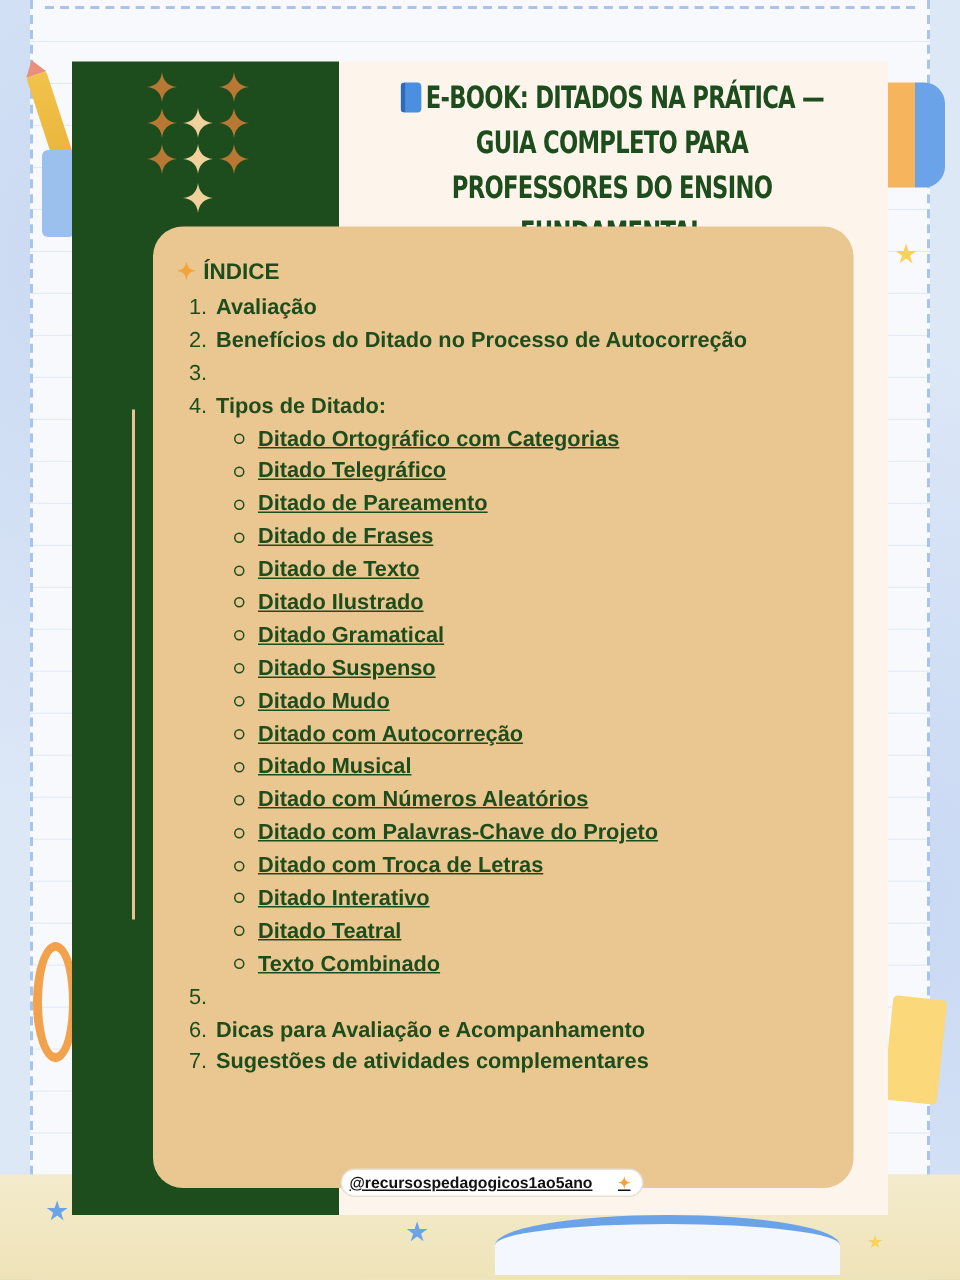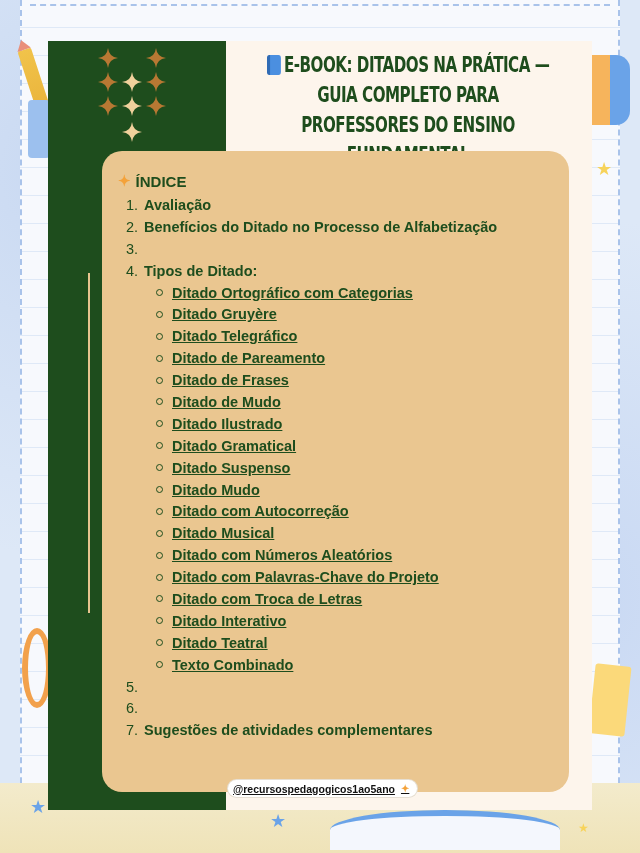--- a/index.html
+++ b/index.html
@@ -130,21 +130,21 @@
       width: 7px; height: 7px; border: 1.3px solid #1e4d1d; border-radius: 50%;
       margin-right: 9px; flex: none;
     }
 
     .handle {
       position: absolute; left: 228px; top: 780px; height: 17px;
       padding: 0 8px 0 5px;
       background: #ffffff; border-radius: 9px;
       font-size: 10.5px; font-weight: bold; color: #111;
       text-decoration: underline;
-      display: flex; align-items: center; gap: 6px;
+      display: flex; align-items: center; gap: 17px;
       box-shadow: 0 0 0 1px #e6dfd3;
     }
     .handle .spark-icon { font-size: 10px; text-decoration: none; }
   </style>
 </head>
 <body>
 
 <div class="bg"></div>
 <div class="notebook"></div>
 <div class="notebook-top"></div>
@@ -229,53 +229,49 @@
   <span>ÍNDICE</span>
 </div>
 
 <div class="toc">
   <div class="toc-row">
       <span class="toc-num">1.</span>
       <span>Avaliação</span>
     </div>
   <div class="toc-row">
       <span class="toc-num">2.</span>
-      <span>Benefícios do Ditado no Processo de Alfabetização</span>
+      <span>Benefícios do Ditado no Processo de Autocorreção</span>
     </div>
   <div class="toc-row">
       <span class="toc-num">3.</span>
     </div>
   <div class="toc-row">
       <span class="toc-num">4.</span>
       <span>Tipos de Ditado:</span>
     </div>
 
   <div class="toc-row sub-row">
       <span class="bullet"></span>
       <span>Ditado Ortográfico com Categorias</span>
     </div>
   <div class="toc-row sub-row">
       <span class="bullet"></span>
-      <span>Ditado Gruyère</span>
-    </div>
-  <div class="toc-row sub-row">
-      <span class="bullet"></span>
       <span>Ditado Telegráfico</span>
     </div>
   <div class="toc-row sub-row">
       <span class="bullet"></span>
       <span>Ditado de Pareamento</span>
     </div>
   <div class="toc-row sub-row">
       <span class="bullet"></span>
       <span>Ditado de Frases</span>
     </div>
   <div class="toc-row sub-row">
       <span class="bullet"></span>
-      <span>Ditado de Mudo</span>
+      <span>Ditado de Texto</span>
     </div>
   <div class="toc-row sub-row">
       <span class="bullet"></span>
       <span>Ditado Ilustrado</span>
     </div>
   <div class="toc-row sub-row">
       <span class="bullet"></span>
       <span>Ditado Gramatical</span>
     </div>
   <div class="toc-row sub-row">
@@ -317,20 +313,21 @@
   <div class="toc-row sub-row">
       <span class="bullet"></span>
       <span>Texto Combinado</span>
     </div>
 
   <div class="toc-row">
       <span class="toc-num">5.</span>
     </div>
   <div class="toc-row">
       <span class="toc-num">6.</span>
+      <span>Dicas para Avaliação e Acompanhamento</span>
     </div>
   <div class="toc-row">
       <span class="toc-num">7.</span>
       <span>Sugestões de atividades complementares</span>
     </div>
 </div>
 
 <div class="handle">
   <span>@recursospedagogicos1ao5ano</span>
   <span class="spark-icon">✦</span>

